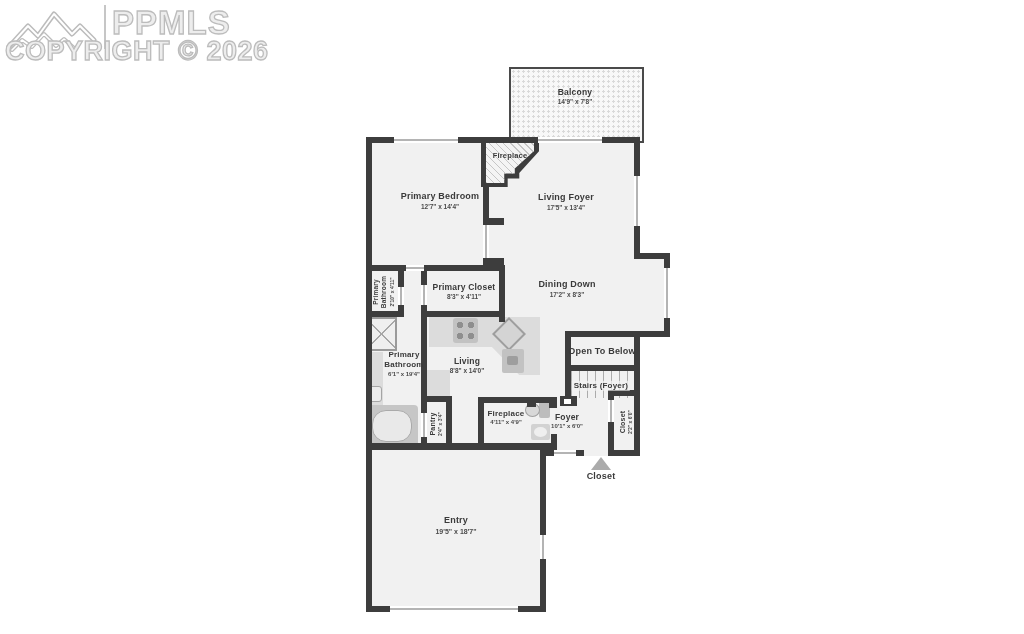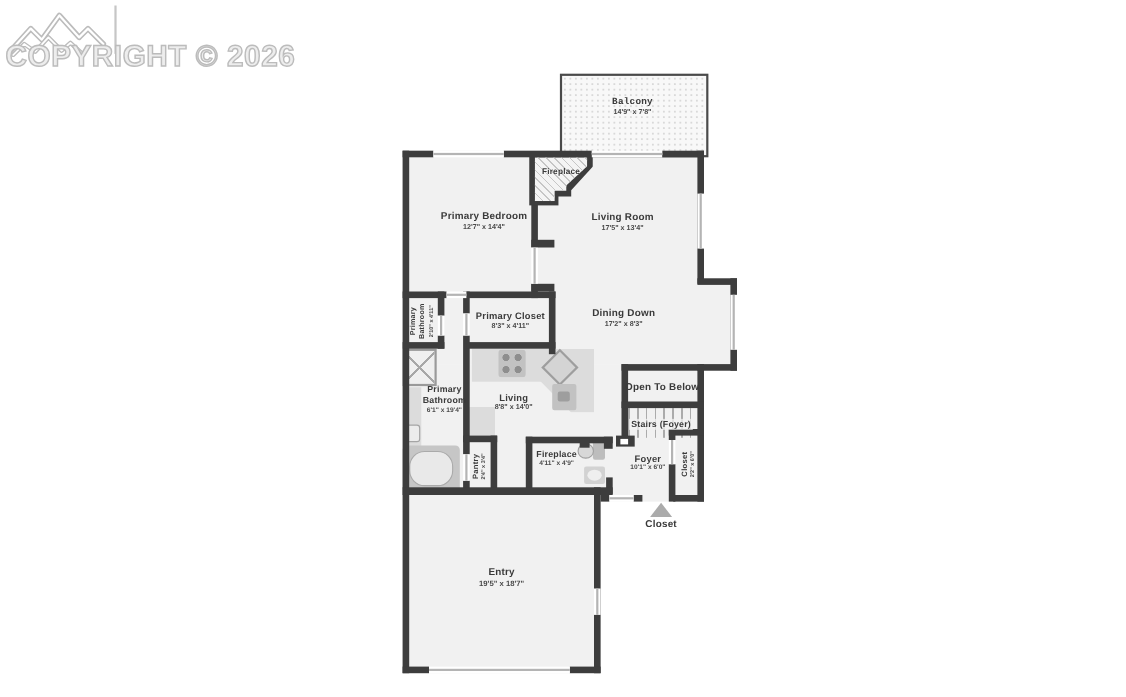--- a/index.html
+++ b/index.html
@@ -139,32 +139,32 @@
 <div class="gapH z25" style="left:554px;top:450px;width:22px;"></div>
 <div class="gapV z25" style="left:540px;top:535px;height:24px;"></div>
 <div class="gapH z25" style="left:390px;top:606px;width:128px;"></div>
 
 <div class="fp-dark"></div>
 <div class="fp-hatch"></div>
 
 <div class="tri z25" style="left:591px;top:457px;"></div>
 
 <div class="lbl" style="left:575px;top:97px;">
-  <span class="nm" style="font-size:8.5px;font-family:Liberation Mono, monospace;">Balcony</span>
+  <span class="nm" style="font-size:8.5px;">Balcony</span>
   <span class="dm">14'9" x 7'8"</span>
 </div>
 <div class="lbl sm" style="left:510px;top:156px;z-index:32;">
   <span class="nm">Fireplace</span>
 </div>
 <div class="lbl" style="left:440px;top:201px;">
   <span class="nm">Primary Bedroom</span>
   <span class="dm">12'7" x 14'4"</span>
 </div>
 <div class="lbl" style="left:566px;top:202px;">
-  <span class="nm">Living Room</span>
+  <span class="nm">Living Foyer</span>
   <span class="dm">17'5" x 13'4"</span>
 </div>
 <div class="lbl" style="left:567px;top:289px;">
   <span class="nm">Dining Down</span>
   <span class="dm">17'2" x 8'3"</span>
 </div>
 <div class="lbl" style="left:464px;top:292px;">
   <span class="nm" style="font-size:8.5px;">Primary Closet</span>
   <span class="dm">8'3" x 4'11"</span>
 </div>
@@ -187,21 +187,21 @@
   <span class="nm" style="font-size:8px;background:rgba(241,241,241,.75);padding:0 2px;">Stairs (Foyer)</span>
 </div>
 <div class="lbl rot sm" style="left:436px;top:424px;">
   <span class="nm" style="font-size:7px;">Pantry</span>
   <span class="dm" style="font-size:5px;">2'4" x 3'4"</span>
 </div>
 <div class="lbl" style="left:506px;top:418px;z-index:31;">
   <span class="nm" style="font-size:8px;">Fireplace</span>
   <span class="dm" style="font-size:6px;">4'11" x 4'9"</span>
 </div>
-<div class="lbl" style="left:567px;top:421px;margin-left:22px;">
+<div class="lbl" style="left:567px;top:421px;">
   <span class="nm" style="font-size:8.5px;">Foyer</span>
   <span class="dm" style="font-size:6px;">10'1" x 6'0"</span>
 </div>
 <div class="lbl rot sm" style="left:626px;top:422px;">
   <span class="nm" style="font-size:7px;">Closet</span>
   <span class="dm" style="font-size:5px;">2'2" x 6'0"</span>
 </div>
 <div class="lbl" style="left:456px;top:525px;">
   <span class="nm">Entry</span>
   <span class="dm" style="font-size:7px;">19'5" x 18'7"</span>
@@ -211,14 +211,15 @@
 </div>
 
 <div class="abs" style="left:0;top:0;width:280px;height:70px;z-index:50;">
   <svg style="position:absolute;left:6px;top:6px;" width="96" height="46" viewBox="0 0 96 46">
     <polyline points="2,42 22,20 32,30 48,8 66,28 74,20 88,34" fill="none" stroke="#bcbcbc" stroke-width="5" stroke-linejoin="round" stroke-linecap="round"></polyline>
     <polyline points="2,42 22,20 32,30 48,8 66,28 74,20 88,34" fill="none" stroke="#ffffff" stroke-width="2" stroke-linejoin="round" stroke-linecap="round"></polyline>
     <polyline points="6,44 16,34 26,41 38,28 50,40 58,33 68,42" fill="none" stroke="#bcbcbc" stroke-width="4" stroke-linejoin="round" stroke-linecap="round"></polyline>
     <polyline points="6,44 16,34 26,41 38,28 50,40 58,33 68,42" fill="none" stroke="#ffffff" stroke-width="1.6" stroke-linejoin="round" stroke-linecap="round"></polyline>
   </svg>
   <div style="position:absolute;left:104px;top:5px;width:2px;height:44px;background:#c6c6c6;"></div>
+  <div class="wm" style="left:112px;top:4px;font-size:33px;letter-spacing:1px;">PPMLS</div>
   <div class="wm" style="left:5px;top:36px;font-size:27px;letter-spacing:.5px;">COPYRIGHT © 2026</div>
 </div>
 
 </body></html>

